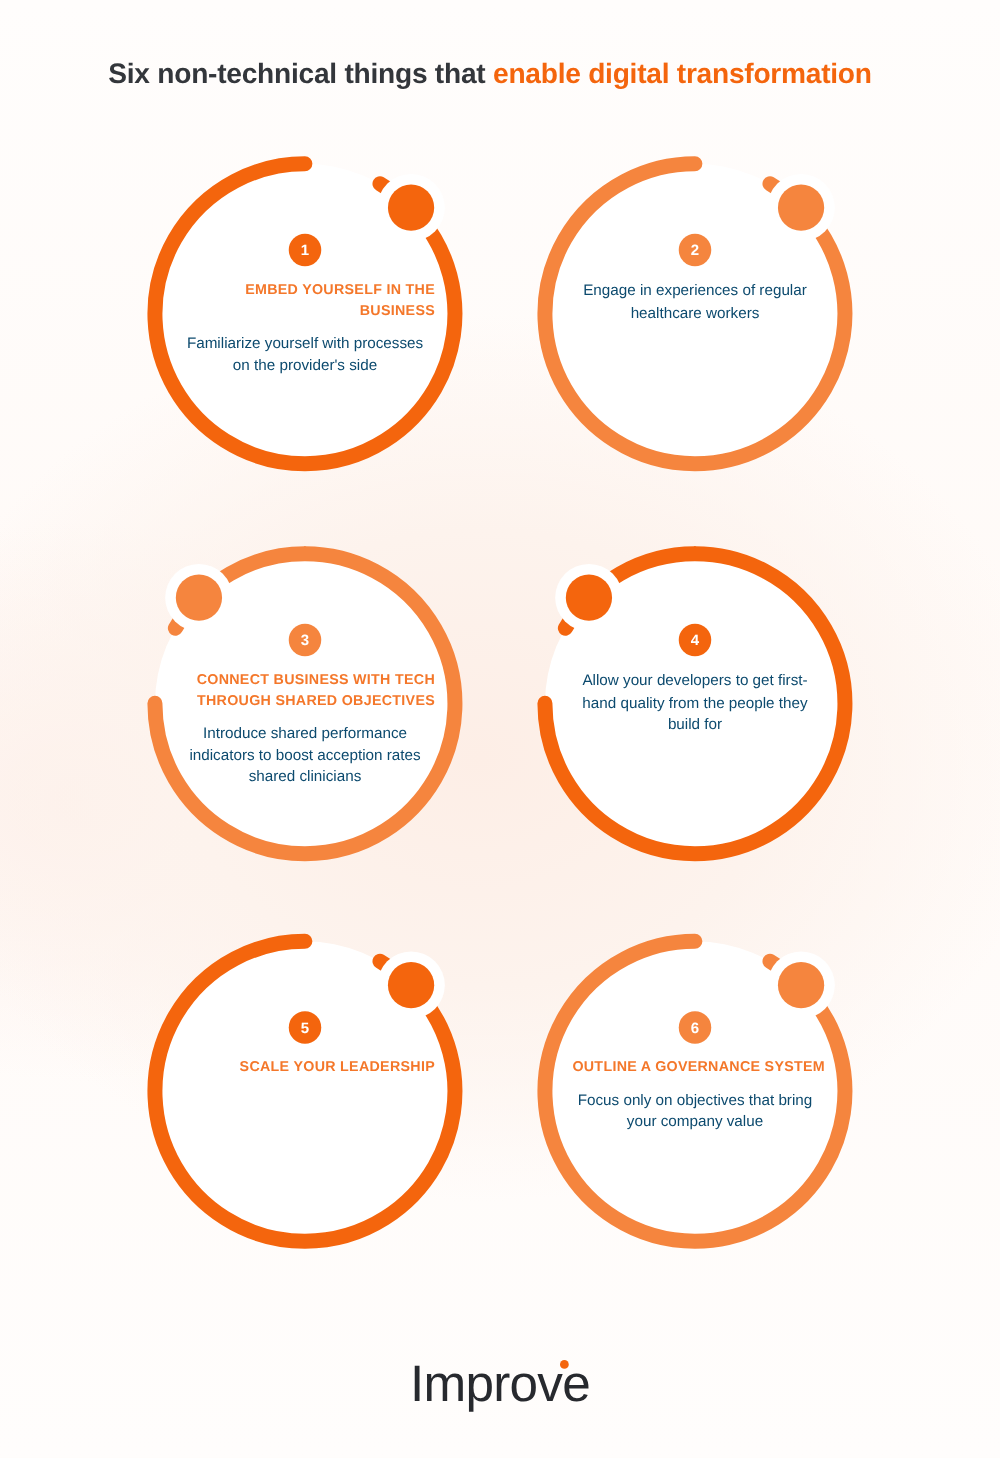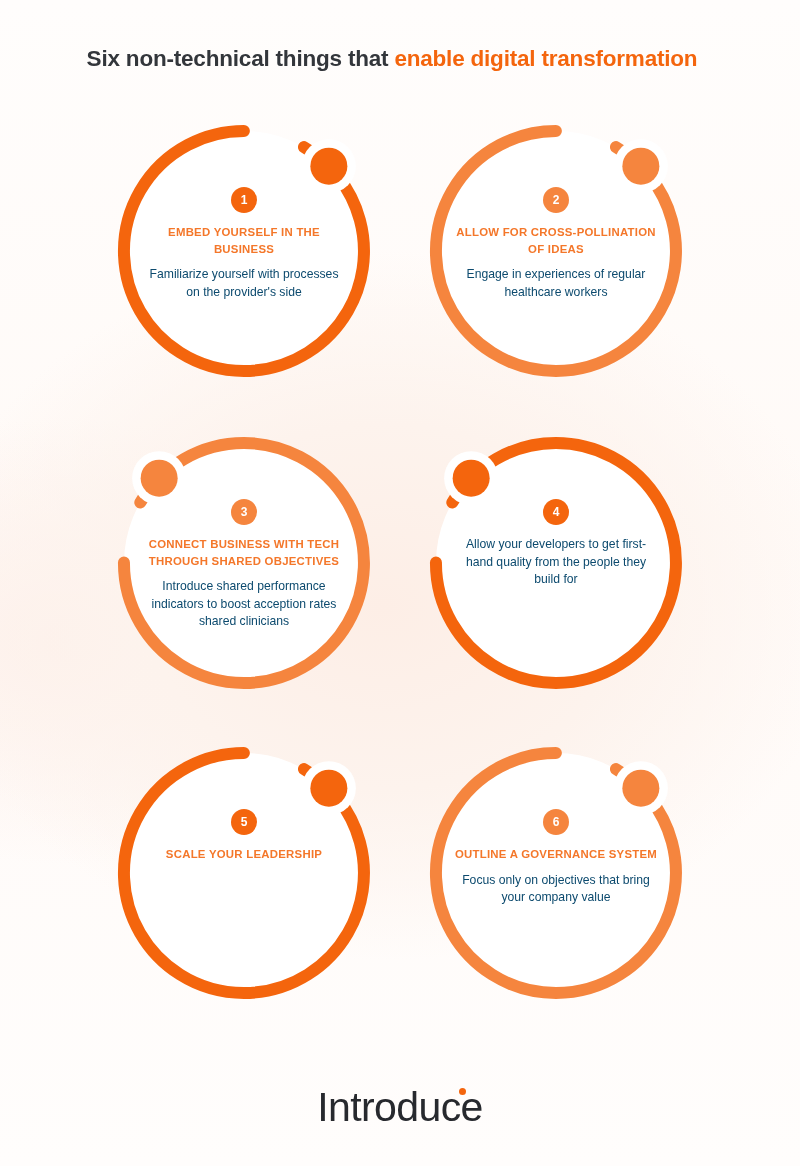--- a/index.html
+++ b/index.html
@@ -115,20 +115,21 @@
 
   .node-title {
     color: #f4772a;
     font-size: 11.4px;
     font-weight: 700;
     letter-spacing: 0.25px;
     line-height: 16.5px;
     text-transform: uppercase;
     margin-bottom: 9px;
     padding: 0 4px;
+    text-align: right;
   }
 
   .node-desc {
     color: #0c4a6e;
     font-size: 12.2px;
     font-weight: 400;
     line-height: 17.5px;
     padding: 0 8px;
   }
 
@@ -189,21 +190,20 @@
 
       <div class="node" style="--dotc: #f5853e;">
         <svg class="ring-svg" viewBox="0 0 252 252">
           <circle class="ring-fill" cx="126" cy="126" r="120"></circle>
           <path class="ring-arc" d="M 126 6 A 120 120 0 1 1 125.9 6" fill="none" stroke-linecap="round" stroke-width="12" stroke="#f5853e" stroke-dasharray="691.1503837897544 62.831853071795855" stroke-dashoffset="-62.83"></path>
           <circle class="dot-halo" cx="210.85" cy="41.15" r="27"></circle>
           <circle class="dot" cx="210.85" cy="41.15" r="18.5"></circle>
         </svg>
         <div class="content">
           <div class="badge">2</div>
-          <div class="node-title">ALLOW FOR CROSS-POLLINATION OF IDEAS</div>
           <div class="node-desc">Engage in experiences of regular healthcare workers</div>
         </div>
       </div>
     </div>
 
     <div class="row row-2">
 
       <div class="node" style="--dotc: #f5853e;">
         <svg class="ring-svg" viewBox="0 0 252 252">
           <circle class="ring-fill" cx="126" cy="126" r="120"></circle>
@@ -259,17 +259,17 @@
           <div class="node-title">OUTLINE A GOVERNANCE SYSTEM</div>
           <div class="node-desc">Focus only on objectives that bring your company value</div>
         </div>
       </div>
     </div>
 
   </div>
 
   <div class="logo">
     <span class="logo-word">
-      <span>Introduce</span>
+      <span>Improve</span>
       <span class="logo-dot"></span>
     </span>
   </div>
 </div>
 
 </body></html>

